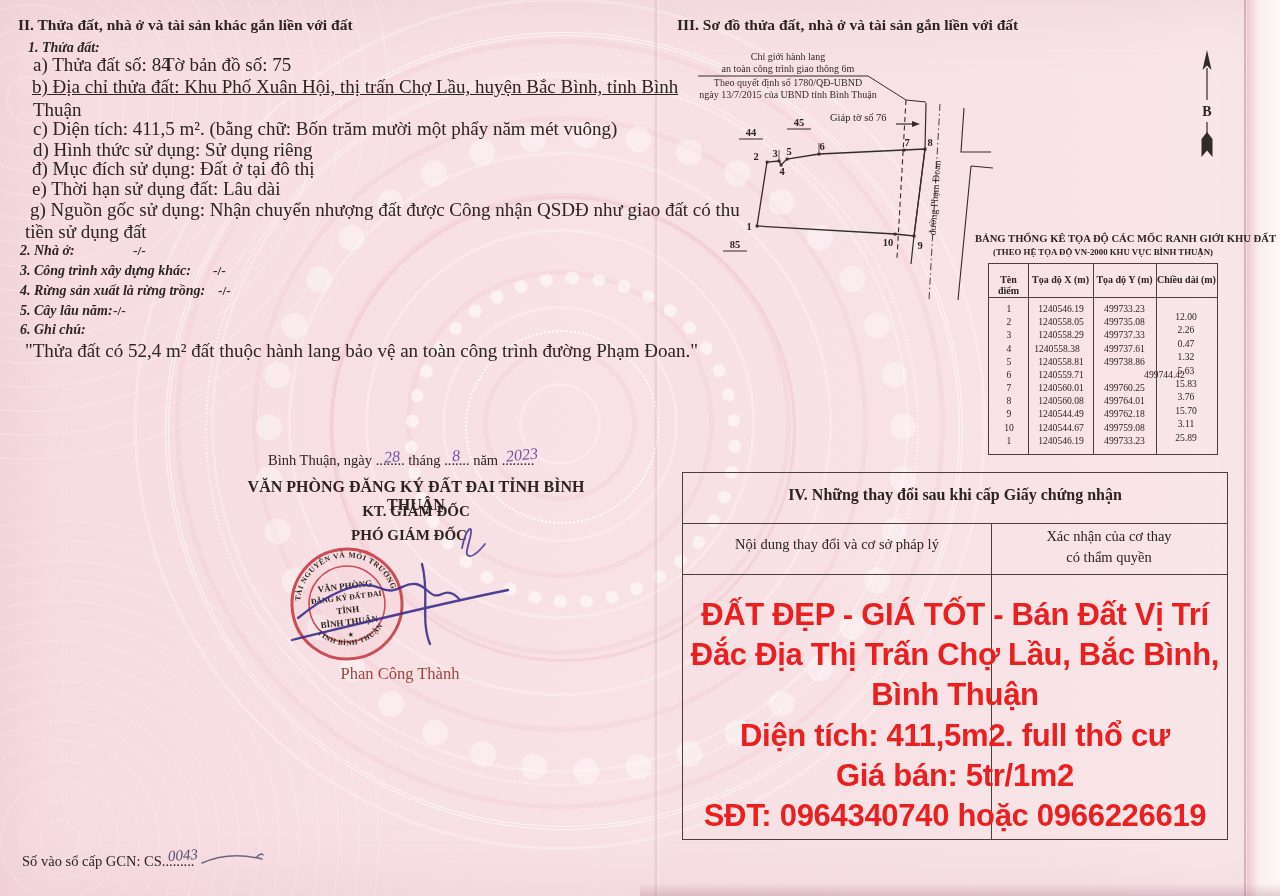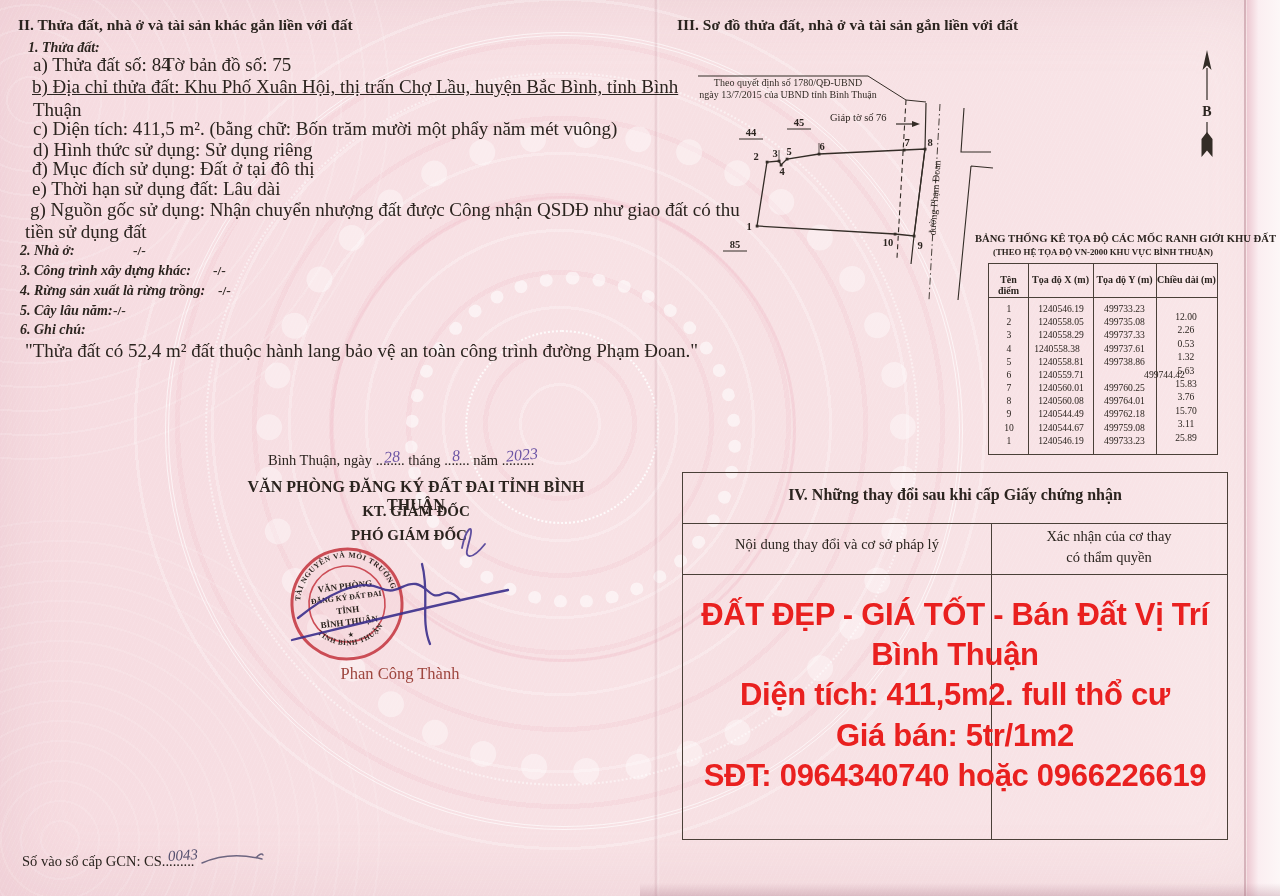--- a/index.html
+++ b/index.html
@@ -181,20 +181,24 @@
     </g>
   </svg>
   <svg style="left:452px;top:518px;" width="40" height="42" viewBox="0 0 40 42">
     <path d="M10,30 C14,10 22,4 18,20 C15,32 13,37 17,38 C22,39 29,31 33,26" fill="none" stroke="#4c3d96" stroke-width="1.8" stroke-linecap="round" opacity=".9"></path>
   </svg>
 
   <div class="name">Phan Công Thành</div>
 
   <div class="t hdr" style="left:677px;top:16px;">III. Sơ đồ thửa đất, nhà ở và tài sản gắn liền với đất</div>
 
+  <div class="annot" style="top:51px;">
+    <div>Chỉ giới hành lang</div>
+    <div>an toàn công trình giao thông 6m</div>
+  </div>
   <div class="annot" style="top:77px;">
     <div>Theo quyết định số 1780/QĐ-UBND</div>
     <div>ngày 13/7/2015 của UBND tỉnh Bình Thuận</div>
   </div>
   <div class="t small" style="left:830px;top:112px;font-size:10.5px;">Giáp tờ số 76</div>
 
   <svg style="left:690px;top:38px;" width="560" height="290" viewBox="0 0 560 290">
     <g stroke="#332c26" fill="none">
 
       <path d="M8,38 L178,38 L216,62" stroke-width="1"></path>
@@ -297,40 +301,41 @@
     <div class="crow cy" style="left:104px;top:144px;">499762.18</div>
     <div class="crow" style="left:0;top:158px;">10</div>
     <div class="crow cx" style="left:40px;top:158px;">1240544.67</div>
     <div class="crow cy" style="left:104px;top:158px;">499759.08</div>
     <div class="crow" style="left:0;top:171px;">1</div>
     <div class="crow cx" style="left:40px;top:171px;">1240546.19</div>
     <div class="crow cy" style="left:104px;top:171px;">499733.23</div>
 
     <div class="clen" style="top:47px;">12.00</div>
     <div class="clen" style="top:60px;">2.26</div>
-    <div class="clen" style="top:74px;">0.53</div>
+    <div class="clen" style="top:74px;">0.47</div>
     <div class="clen" style="top:87px;">1.32</div>
     <div class="clen" style="top:101px;">5.63</div>
     <div class="clen" style="top:114px;">15.83</div>
     <div class="clen" style="top:127px;">3.76</div>
     <div class="clen" style="top:141px;">15.70</div>
     <div class="clen" style="top:154px;">3.11</div>
     <div class="clen" style="top:168px;">25.89</div>
   </div>
 
   <div class="s4">
     <div class="s4-title">IV. Những thay đổi sau khi cấp Giấy chứng nhận</div>
     <div class="hline" style="top:50px;"></div>
     <div class="hline" style="top:101px;"></div>
     <div class="vline" style="left:308px;top:50px;bottom:0;"></div>
     <div class="s4-h1">Nội dung thay đổi và cơ sở pháp lý</div>
     <div class="s4-h2" style="top:55px;">Xác nhận của cơ thay</div>
     <div class="s4-h2" style="top:76px;">có thẩm quyền</div>
     <div class="ad">
       <div>ĐẤT ĐẸP - GIÁ TỐT - Bán Đất Vị Trí</div>
+      <div>Đắc Địa Thị Trấn Chợ Lầu, Bắc Bình,</div>
       <div>Bình Thuận</div>
       <div>Diện tích: 411,5m2. full thổ cư</div>
       <div>Giá bán: 5tr/1m2</div>
       <div>SĐT: 0964340740 hoặc 0966226619</div>
     </div>
   </div>
 
   <div class="gcn">Số vào sổ cấp GCN: CS.........</div>
   <div class="gcn-hand">0043</div>
   <svg style="left:200px;top:852px;" width="66" height="16" viewBox="0 0 66 16">

